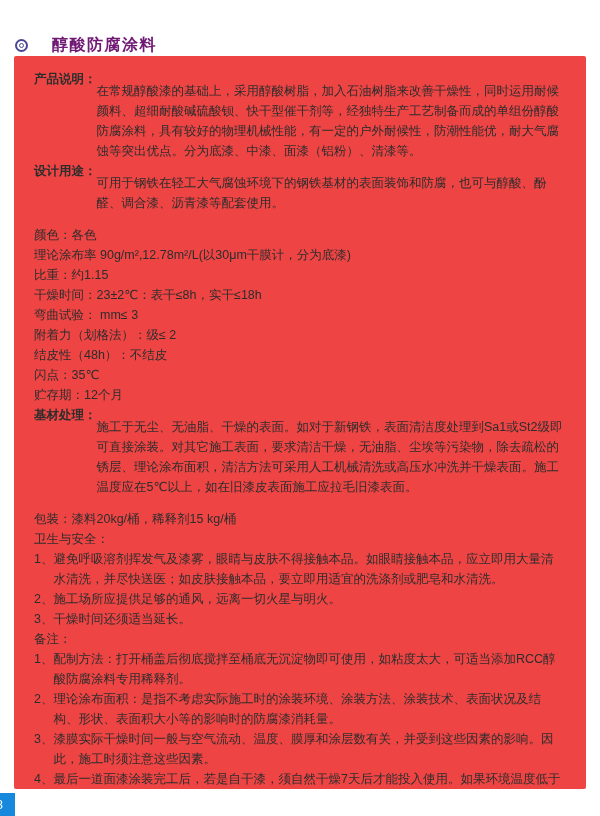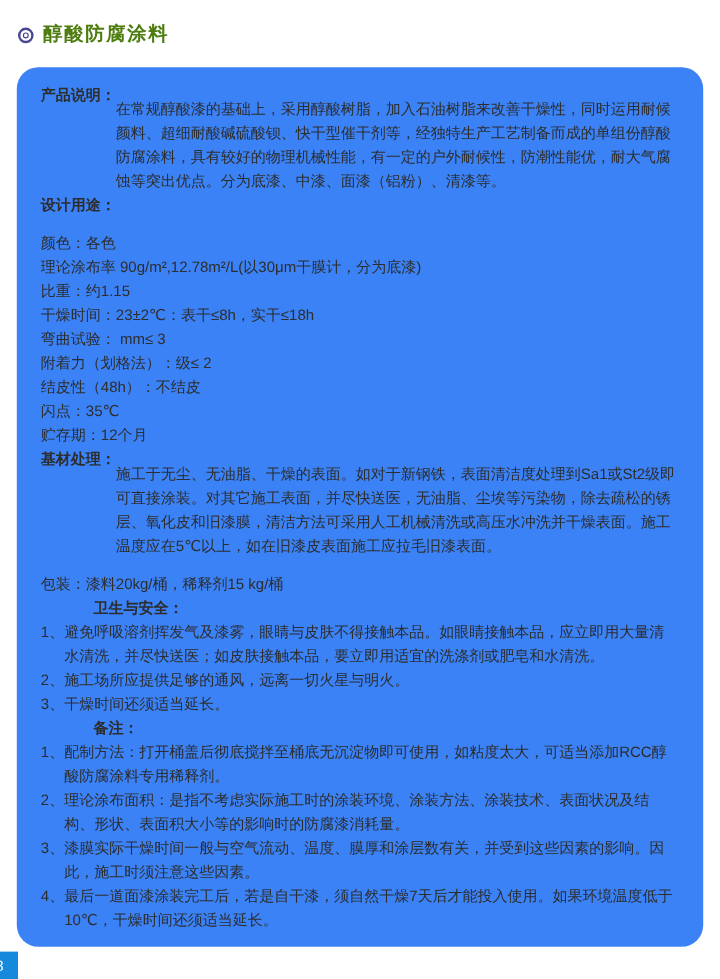--- a/index.html
+++ b/index.html
@@ -32,51 +32,51 @@
     justify-content: center;
     flex: none;
   }
   .icon-ring-inner {
     width: 3px;
     height: 3px;
     border: 1.5px solid #4a4792;
     border-radius: 50%;
   }
   h1.page-title {
-    margin: 0;
+    margin: 16px;
     font-family: "Liberation Serif", "DejaVu Serif", serif;
     font-size: 16px;
     font-weight: bold;
-    color: #4d7c0f;
+    color: #701a75;
     letter-spacing: 1.5px;
     line-height: 1;
   }
   
   .panel {
     position: absolute;
     left: 14px;
     right: 14px;
     top: 56px;
     bottom: 27px;
     box-sizing: border-box;
-    background: #3b82f6;
-    border-radius: 18px;
+    background: #ef4444;
+    border-radius: 2px;
     padding: 13px 22px 12px 20px;
     font-size: 12.5px;
     line-height: 20px;
     overflow: hidden;
   }
   .sec-row { display: flex; }
   .sec-label {
     font-weight: bold;
     white-space: nowrap;
     flex: none;
   }
   .sec-content { flex: 1; min-width: 0; margin-top: 12px; }
-  .sec-heading { font-weight: bold; margin-left: 44px; }
+  .sec-heading { font-weight: normal; }
   .list-item { display: flex; }
   .item-num { white-space: nowrap; flex: none; }
   .item-text { flex: 1; min-width: 0; }
   
   .page-num {
     position: absolute;
     left: 0;
     bottom: 0;
     width: 15px;
     height: 23px;
@@ -101,38 +101,41 @@
 
 <div class="panel">
     <div class="sec-row">
       <span class="sec-label">产品说明：</span>
       <div class="sec-content">
         <div class="para">在常规醇酸漆的基础上，采用醇酸树脂，加入石油树脂来改善干燥性，同时运用耐候颜料、超细耐酸碱硫酸钡、快干型催干剂等，经独特生产工艺制备而成的单组份醇酸防腐涂料，具有较好的物理机械性能，有一定的户外耐候性，防潮性能优，耐大气腐蚀等突出优点。分为底漆、中漆、面漆（铝粉）、清漆等。</div>
       </div>
     </div>
     <div class="sec-row">
       <span class="sec-label">设计用途：</span>
+      <div class="sec-content">
+        <div class="para">可用于钢铁在轻工大气腐蚀环境下的钢铁基材的表面装饰和防腐，也可与醇酸、酚醛、调合漆、沥青漆等配套使用。</div>
+      </div>
     </div>
     <div class="sec-row">
       <div class="sec-content">
         <div class="para">颜色：各色</div>
         <div class="para">理论涂布率 90g/m²,12.78m²/L(以30μm干膜计，分为底漆)</div>
         <div class="para">比重：约1.15</div>
         <div class="para">干燥时间：23±2℃：表干≤8h，实干≤18h</div>
         <div class="para">弯曲试验： mm≤ 3</div>
         <div class="para">附着力（划格法）：级≤ 2</div>
         <div class="para">结皮性（48h）：不结皮</div>
         <div class="para">闪点：35℃</div>
         <div class="para">贮存期：12个月</div>
       </div>
     </div>
     <div class="sec-row">
       <span class="sec-label">基材处理：</span>
       <div class="sec-content">
-        <div class="para">施工于无尘、无油脂、干燥的表面。如对于新钢铁，表面清洁度处理到Sa1或St2级即可直接涂装。对其它施工表面，并尽快送医，无油脂、尘埃等污染物，除去疏松的锈层、氧化皮和旧漆膜，清洁方法可采用人工机械清洗或高压水冲洗并干燥表面。施工温度应在5℃以上，如在旧漆皮表面施工应拉毛旧漆表面。</div>
+        <div class="para">施工于无尘、无油脂、干燥的表面。如对于新钢铁，表面清洁度处理到Sa1或St2级即可直接涂装。对其它施工表面，要求清洁干燥，无油脂、尘埃等污染物，除去疏松的锈层、理论涂布面积，清洁方法可采用人工机械清洗或高压水冲洗并干燥表面。施工温度应在5℃以上，如在旧漆皮表面施工应拉毛旧漆表面。</div>
       </div>
     </div>
     <div class="sec-row">
       <div class="sec-content">
         <div class="para">包装：漆料20kg/桶，稀释剂15 kg/桶</div>
       </div>
     </div>
     <div class="sec-heading">卫生与安全：</div>
     <div class="list-item">
       <span class="item-num">1、</span>

